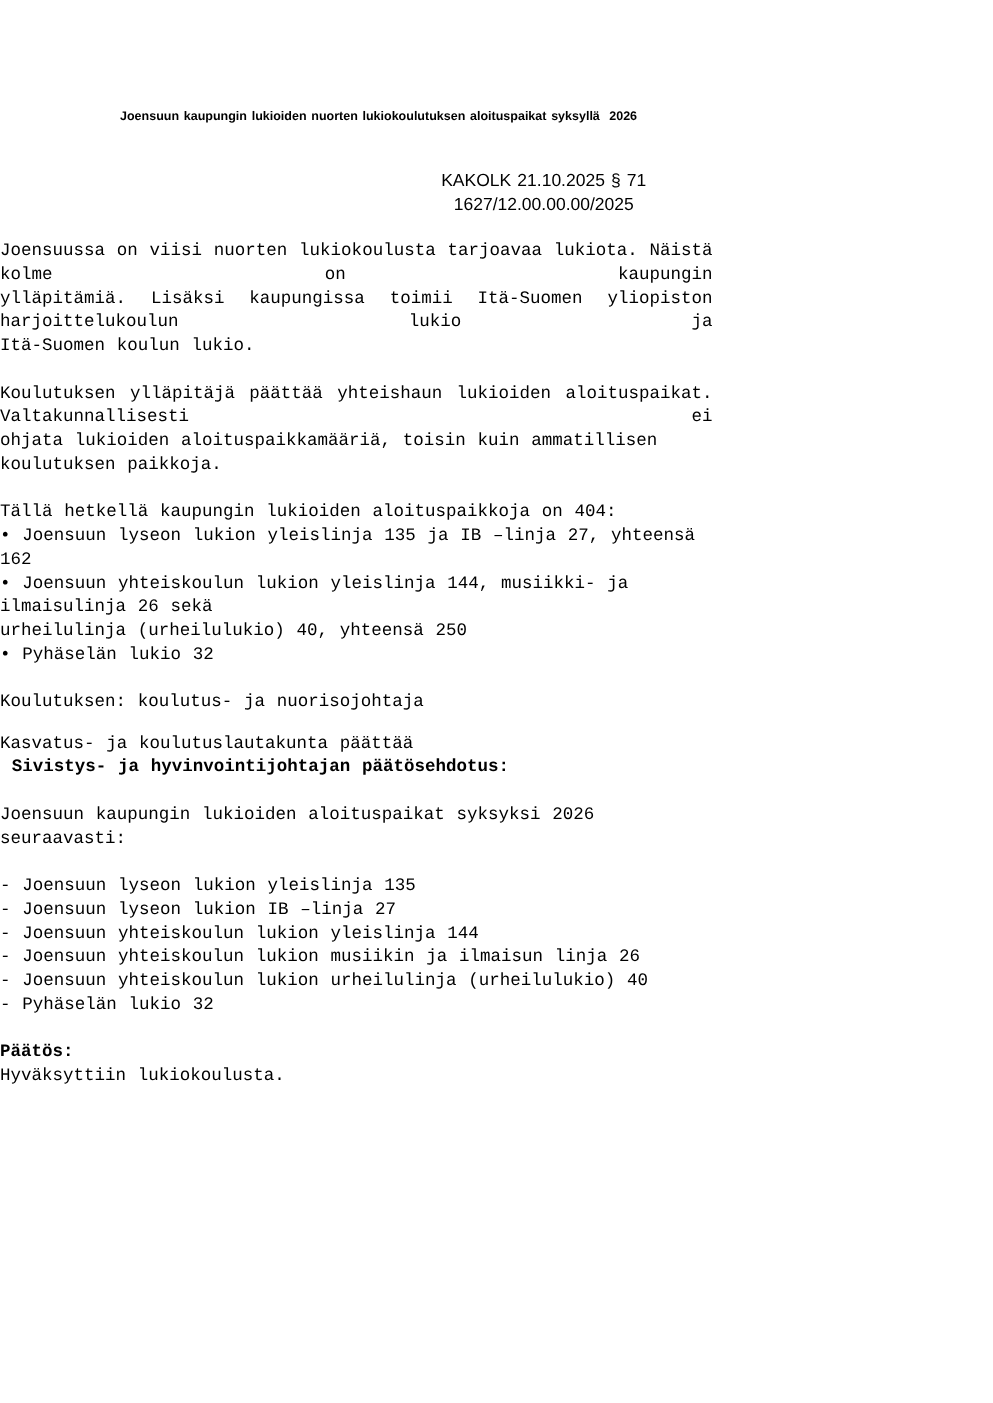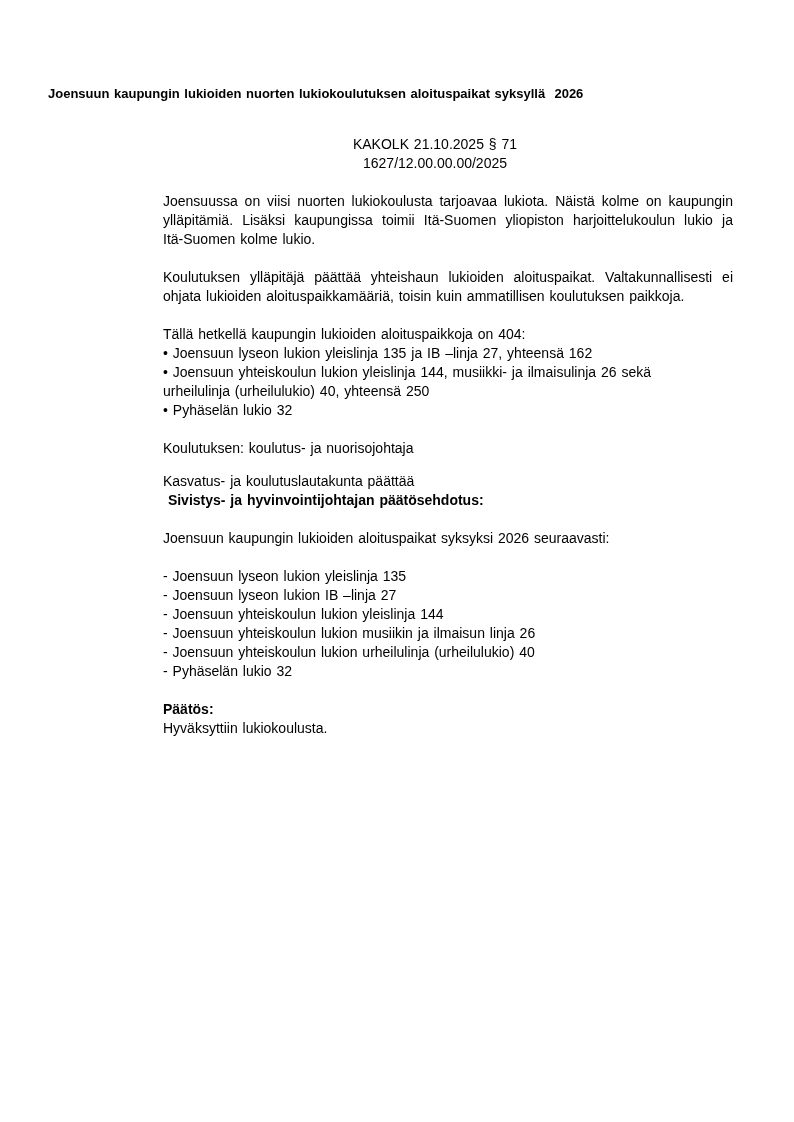--- a/index.html
+++ b/index.html
@@ -18,35 +18,35 @@
   }
   .page {
     position: relative;
     width: 794px;
     height: 1122px;
     box-sizing: border-box;
     padding-top: 84px;
     background: #ffffff;
   }
   .title {
-    margin: 0 0 0 48px;
-    font-size: 13px;
+    margin: 0 0 0 96px;
+    font-size: 10px;
     font-weight: 700;
     white-space: pre-wrap;
     word-spacing: 1px;
   }
   .ref {
     margin: 32px 0 0 76px;
     word-spacing: 1px;
     text-align: center;
   }
   .body-col {
-    margin-left: 163px;
     width: 570px;
     word-spacing: 1px;
+    font-family: Liberation Mono, monospace;
   }
   .block {
     margin-top: 19px;
   }
   
   .block[data-name="decision-proposal-section"] {
     margin-top: 14px;
   }
   .line {
     white-space: pre-wrap;
@@ -69,21 +69,21 @@
 
   <div class="ref" data-name="reference-block">
     <div class="line" data-name="case-reference">KAKOLK 21.10.2025 § 71</div>
     <div class="line" data-name="case-number">1627/12.00.00.00/2025</div>
   </div>
 
   <div class="body-col" id="body-col" data-name="document-body">
       <div class="block" data-name="intro-paragraph">
         <div class="line j" data-name="text-line">Joensuussa on viisi nuorten lukiokoulusta tarjoavaa lukiota. Näistä kolme on kaupungin</div>
         <div class="line j" data-name="text-line">ylläpitämiä. Lisäksi kaupungissa toimii Itä-Suomen yliopiston harjoittelukoulun lukio ja</div>
-        <div class="line" data-name="text-line">Itä-Suomen kolme lukio.</div>
+        <div class="line" data-name="text-line">Itä-Suomen koulun lukio.</div>
       </div>
       <div class="block" data-name="regulation-paragraph">
         <div class="line j" data-name="text-line">Koulutuksen ylläpitäjä päättää yhteishaun lukioiden aloituspaikat. Valtakunnallisesti ei</div>
         <div class="line" data-name="text-line">ohjata lukioiden aloituspaikkamääriä, toisin kuin ammatillisen koulutuksen paikkoja.</div>
       </div>
       <div class="block" data-name="current-places-paragraph">
         <div class="line" data-name="text-line">Tällä hetkellä kaupungin lukioiden aloituspaikkoja on 404:</div>
         <div class="line" data-name="text-line">• Joensuun lyseon lukion yleislinja 135 ja IB –linja 27, yhteensä 162</div>
         <div class="line" data-name="text-line">• Joensuun yhteiskoulun lukion yleislinja 144, musiikki- ja ilmaisulinja 26 sekä</div>
         <div class="line" data-name="text-line">urheilulinja (urheilulukio) 40, yhteensä 250</div>

